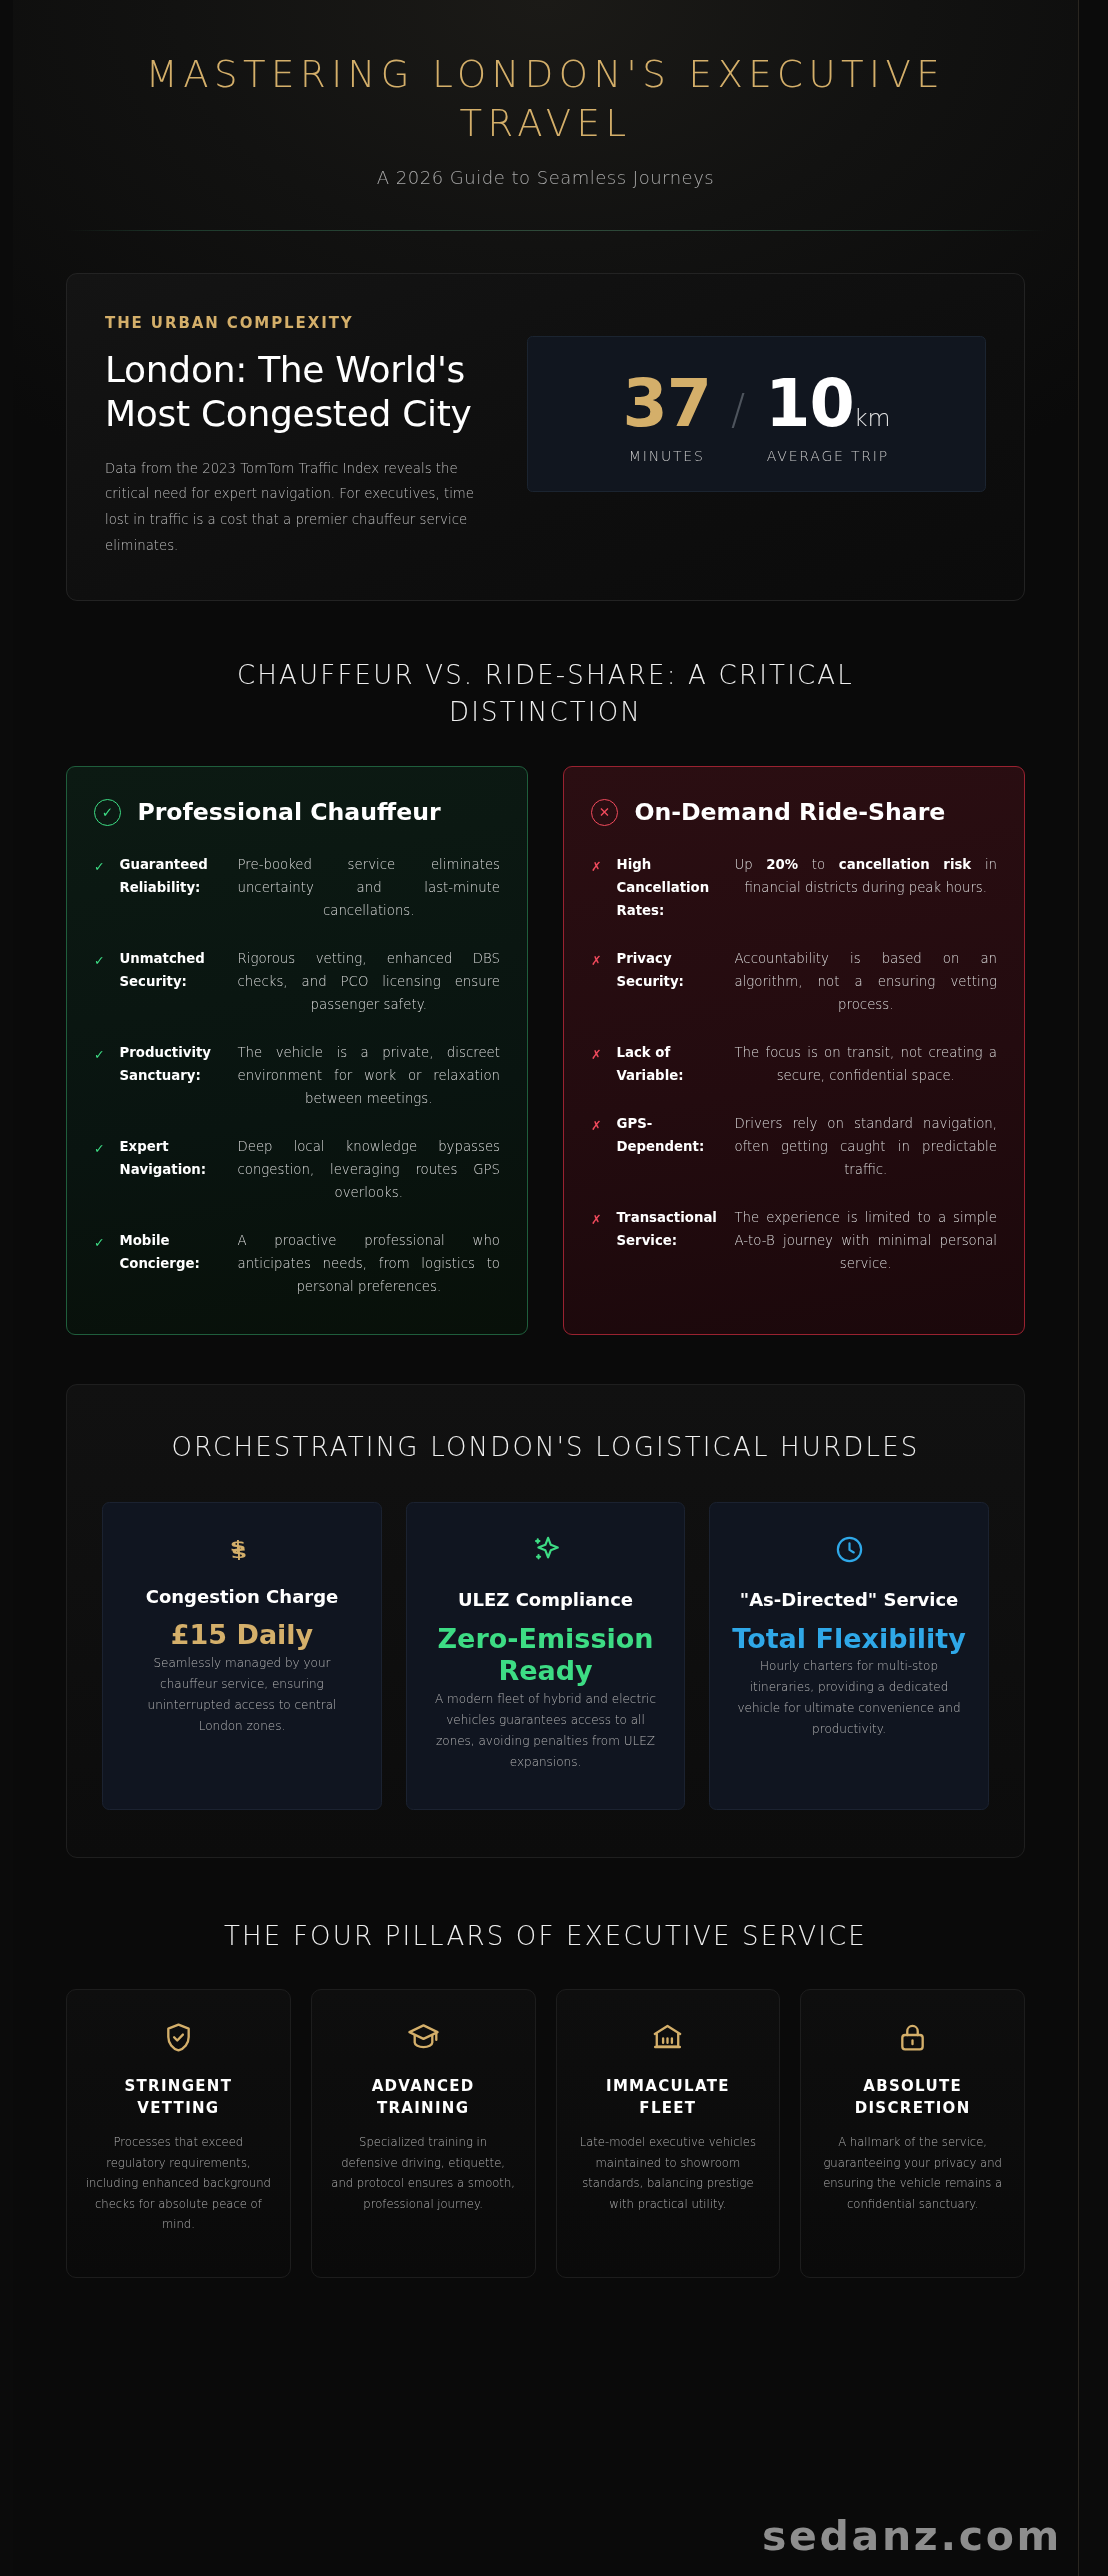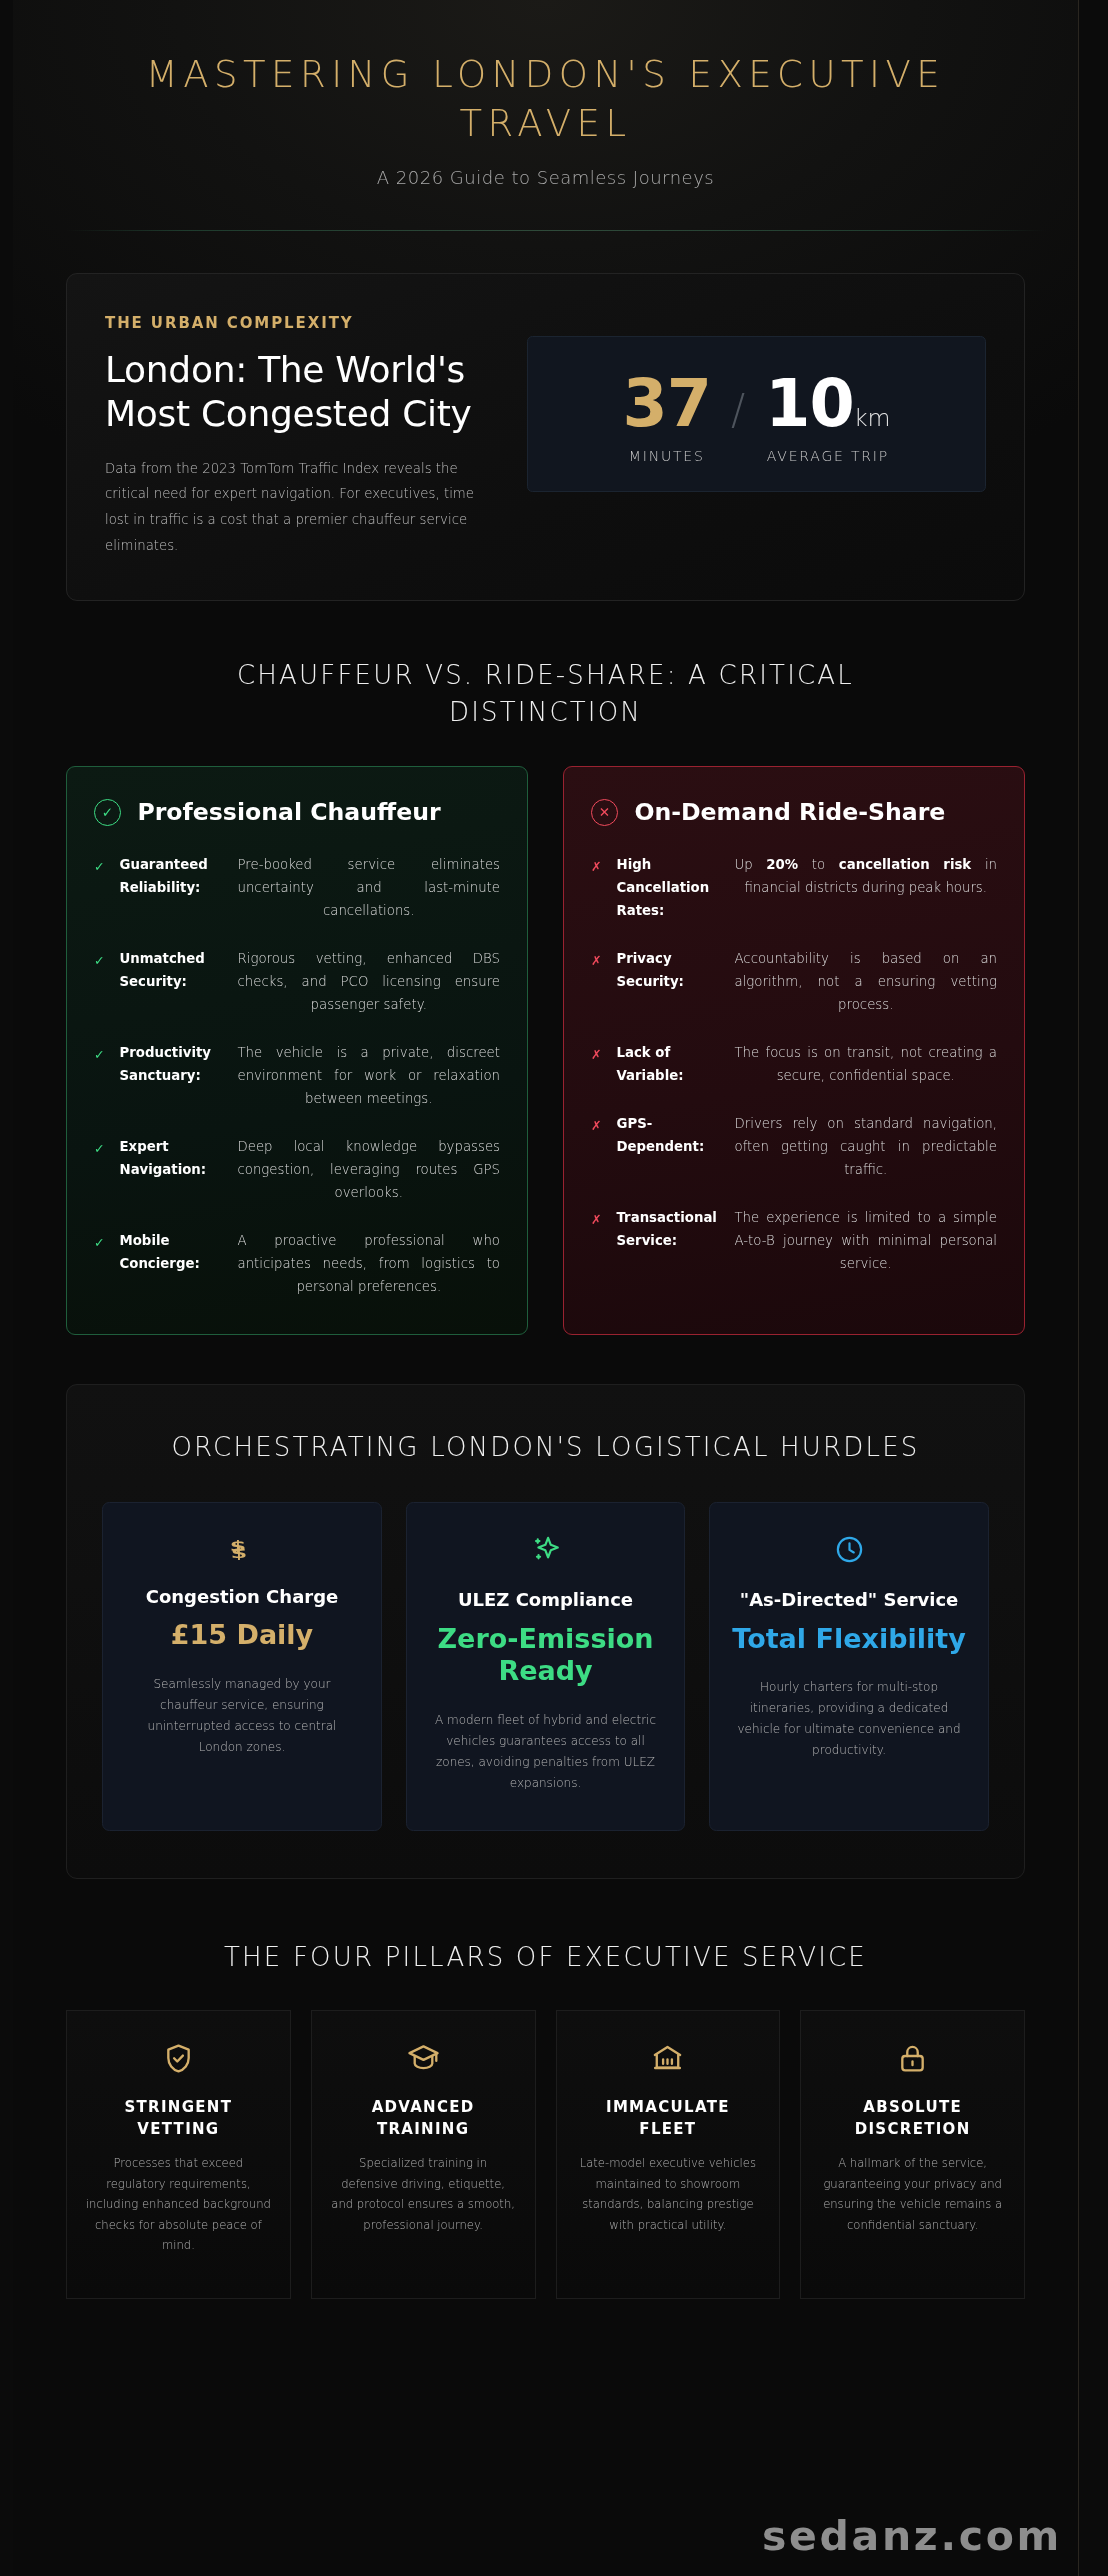--- a/index.html
+++ b/index.html
@@ -258,39 +258,39 @@
     color: #ffffff;
     line-height: 1.3;
   }
   .hurdle .h-value {
     margin-top: 11px;
     font-size: 27px;
     font-weight: 700;
     line-height: 1.2;
   }
   .hurdle .h-desc {
-    margin-top: 22px;
+    margin-top: 1px;
     font-size: 12px;
     font-weight: 300;
     color: #b6b6b6;
     line-height: 1.75;
   }
   .gold  { color: #d4af6a; }
 
   
   .pillars-wrap { margin-top: 60px; }
   .pillars {
     margin-top: 35px;
     display: flex;
     gap: 20px;
   }
   .pillar {
     flex: 1;
     border: 0.9px solid #1d1d1d;
-    border-radius: 0;
+    border-radius: 10px;
     background: linear-gradient(180deg, #0e0e0e 0%, #0a0a0a 100%);
     padding: 31px 18px 42px;
     text-align: center;
   }
   .pillar .p-icon { margin-bottom: 22px; }
   .pillar .p-icon svg { display: block; margin: 0 auto; }
   .pillar .p-title {
     font-size: 15px;
     font-weight: 700;
     letter-spacing: 1.3px;

